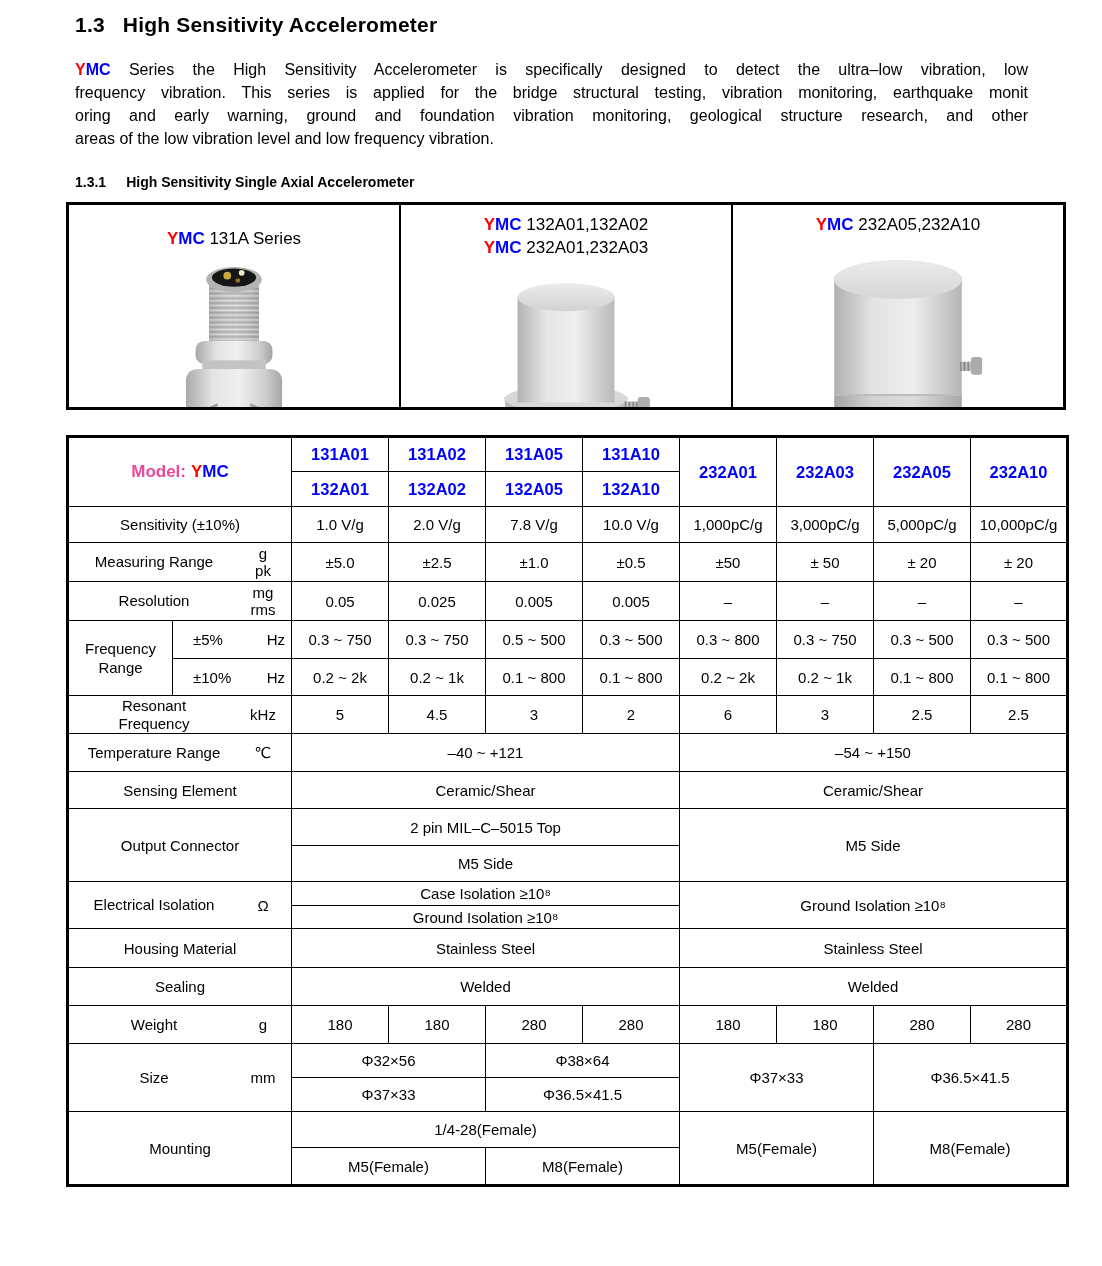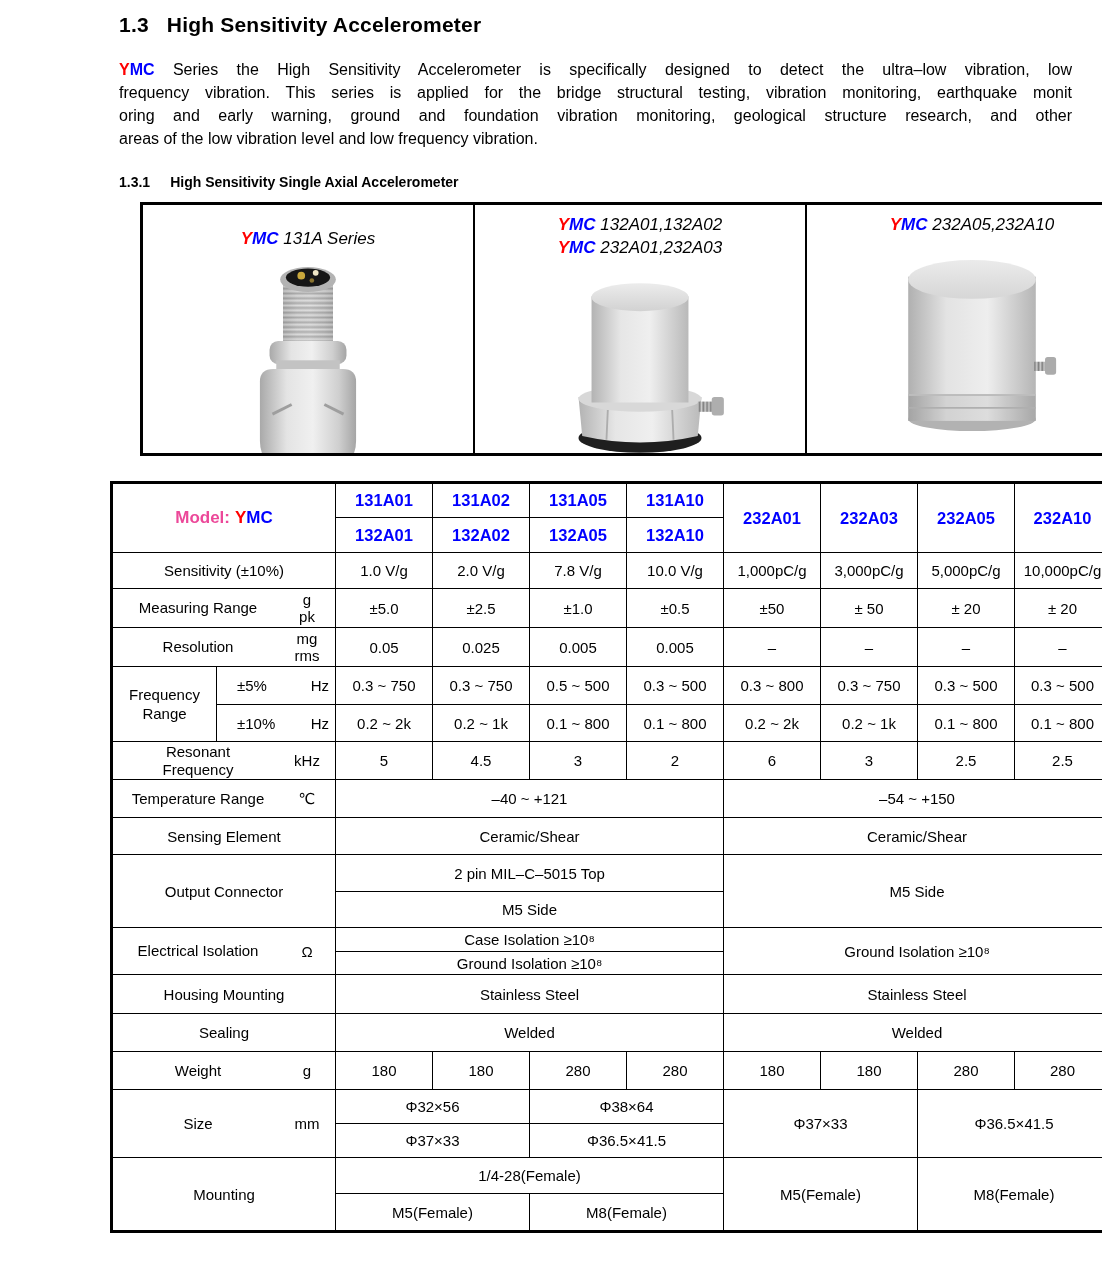--- a/index.html
+++ b/index.html
@@ -2,21 +2,21 @@
 <html><head>
 <meta charset="utf-8">
 <style>
   * { box-sizing: border-box; }
   html,body { margin:0; padding:0; }
   body {
     width:1102px; height:1266px; background:#ffffff;
     font-family:"Liberation Sans","DejaVu Sans",sans-serif;
     color:#000;
   }
-  .page { position:relative; width:1102px; height:1266px; overflow:hidden;padding-left:44px; }
+  .page { position:relative; width:1102px; height:1266px; overflow:hidden; }
 
   
   h1.sec-title {
     margin:13px 0 0 75px; font-size:21px; font-weight:bold; letter-spacing:0.2px;
   }
   h1.sec-title .num { margin-right:18px; }
   h2.sub-title {
     margin:24px 0 0 75px; font-size:14px; font-weight:bold;
   }
   h2.sub-title .num { margin-right:20px; }
@@ -26,22 +26,22 @@
   .intro .jline { text-align:justify; text-align-last:justify; }
   .intro .jline.last { text-align-last:left; }
 
   
   .brand { font-weight:bold; }
   .brand .b-y  { color:#ff0000; }
   .brand .b-mc { color:#0000ff; }
 
   
   .figures {
-    margin:12px 0 0 96px; width:1000px; height:254px;
-    border:3px solid #000; display:flex;font-style:italic;
+    margin:12px 0 0 66px; width:1000px; height:208px;
+    border:3px solid #000; display:flex;
   }
   .figcell { flex:1 1 0; position:relative; padding-top:8px; text-align:center; overflow:hidden; }
   .figcell + .figcell { border-left:2px solid #000; }
   .caption { font-size:17px; line-height:23px; }
   .caption.single { margin-top:14px; }
   .figcell svg { display:block; margin:0 auto; }
 
   
   table.spec {
     margin:25px 0 0 66px; width:1000px;
@@ -348,21 +348,21 @@
             </div>
         </td>
         <td colspan="4">Case Isolation ≥10⁸</td>
         <td colspan="4" rowspan="2">Ground Isolation ≥10⁸</td>
       </tr>
       <tr class="h23">
         <td colspan="4">Ground Isolation ≥10⁸</td>
       </tr>
 
       <tr class="h39">
-        <td class="labelcell" colspan="2">Housing Mounting</td>
+        <td class="labelcell" colspan="2">Housing Material</td>
         <td colspan="4">Stainless Steel</td>
         <td colspan="4">Stainless Steel</td>
       </tr>
 
       <tr class="h38">
         <td class="labelcell" colspan="2">Sealing</td>
         <td colspan="4">Welded</td>
         <td colspan="4">Welded</td>
       </tr>
 

